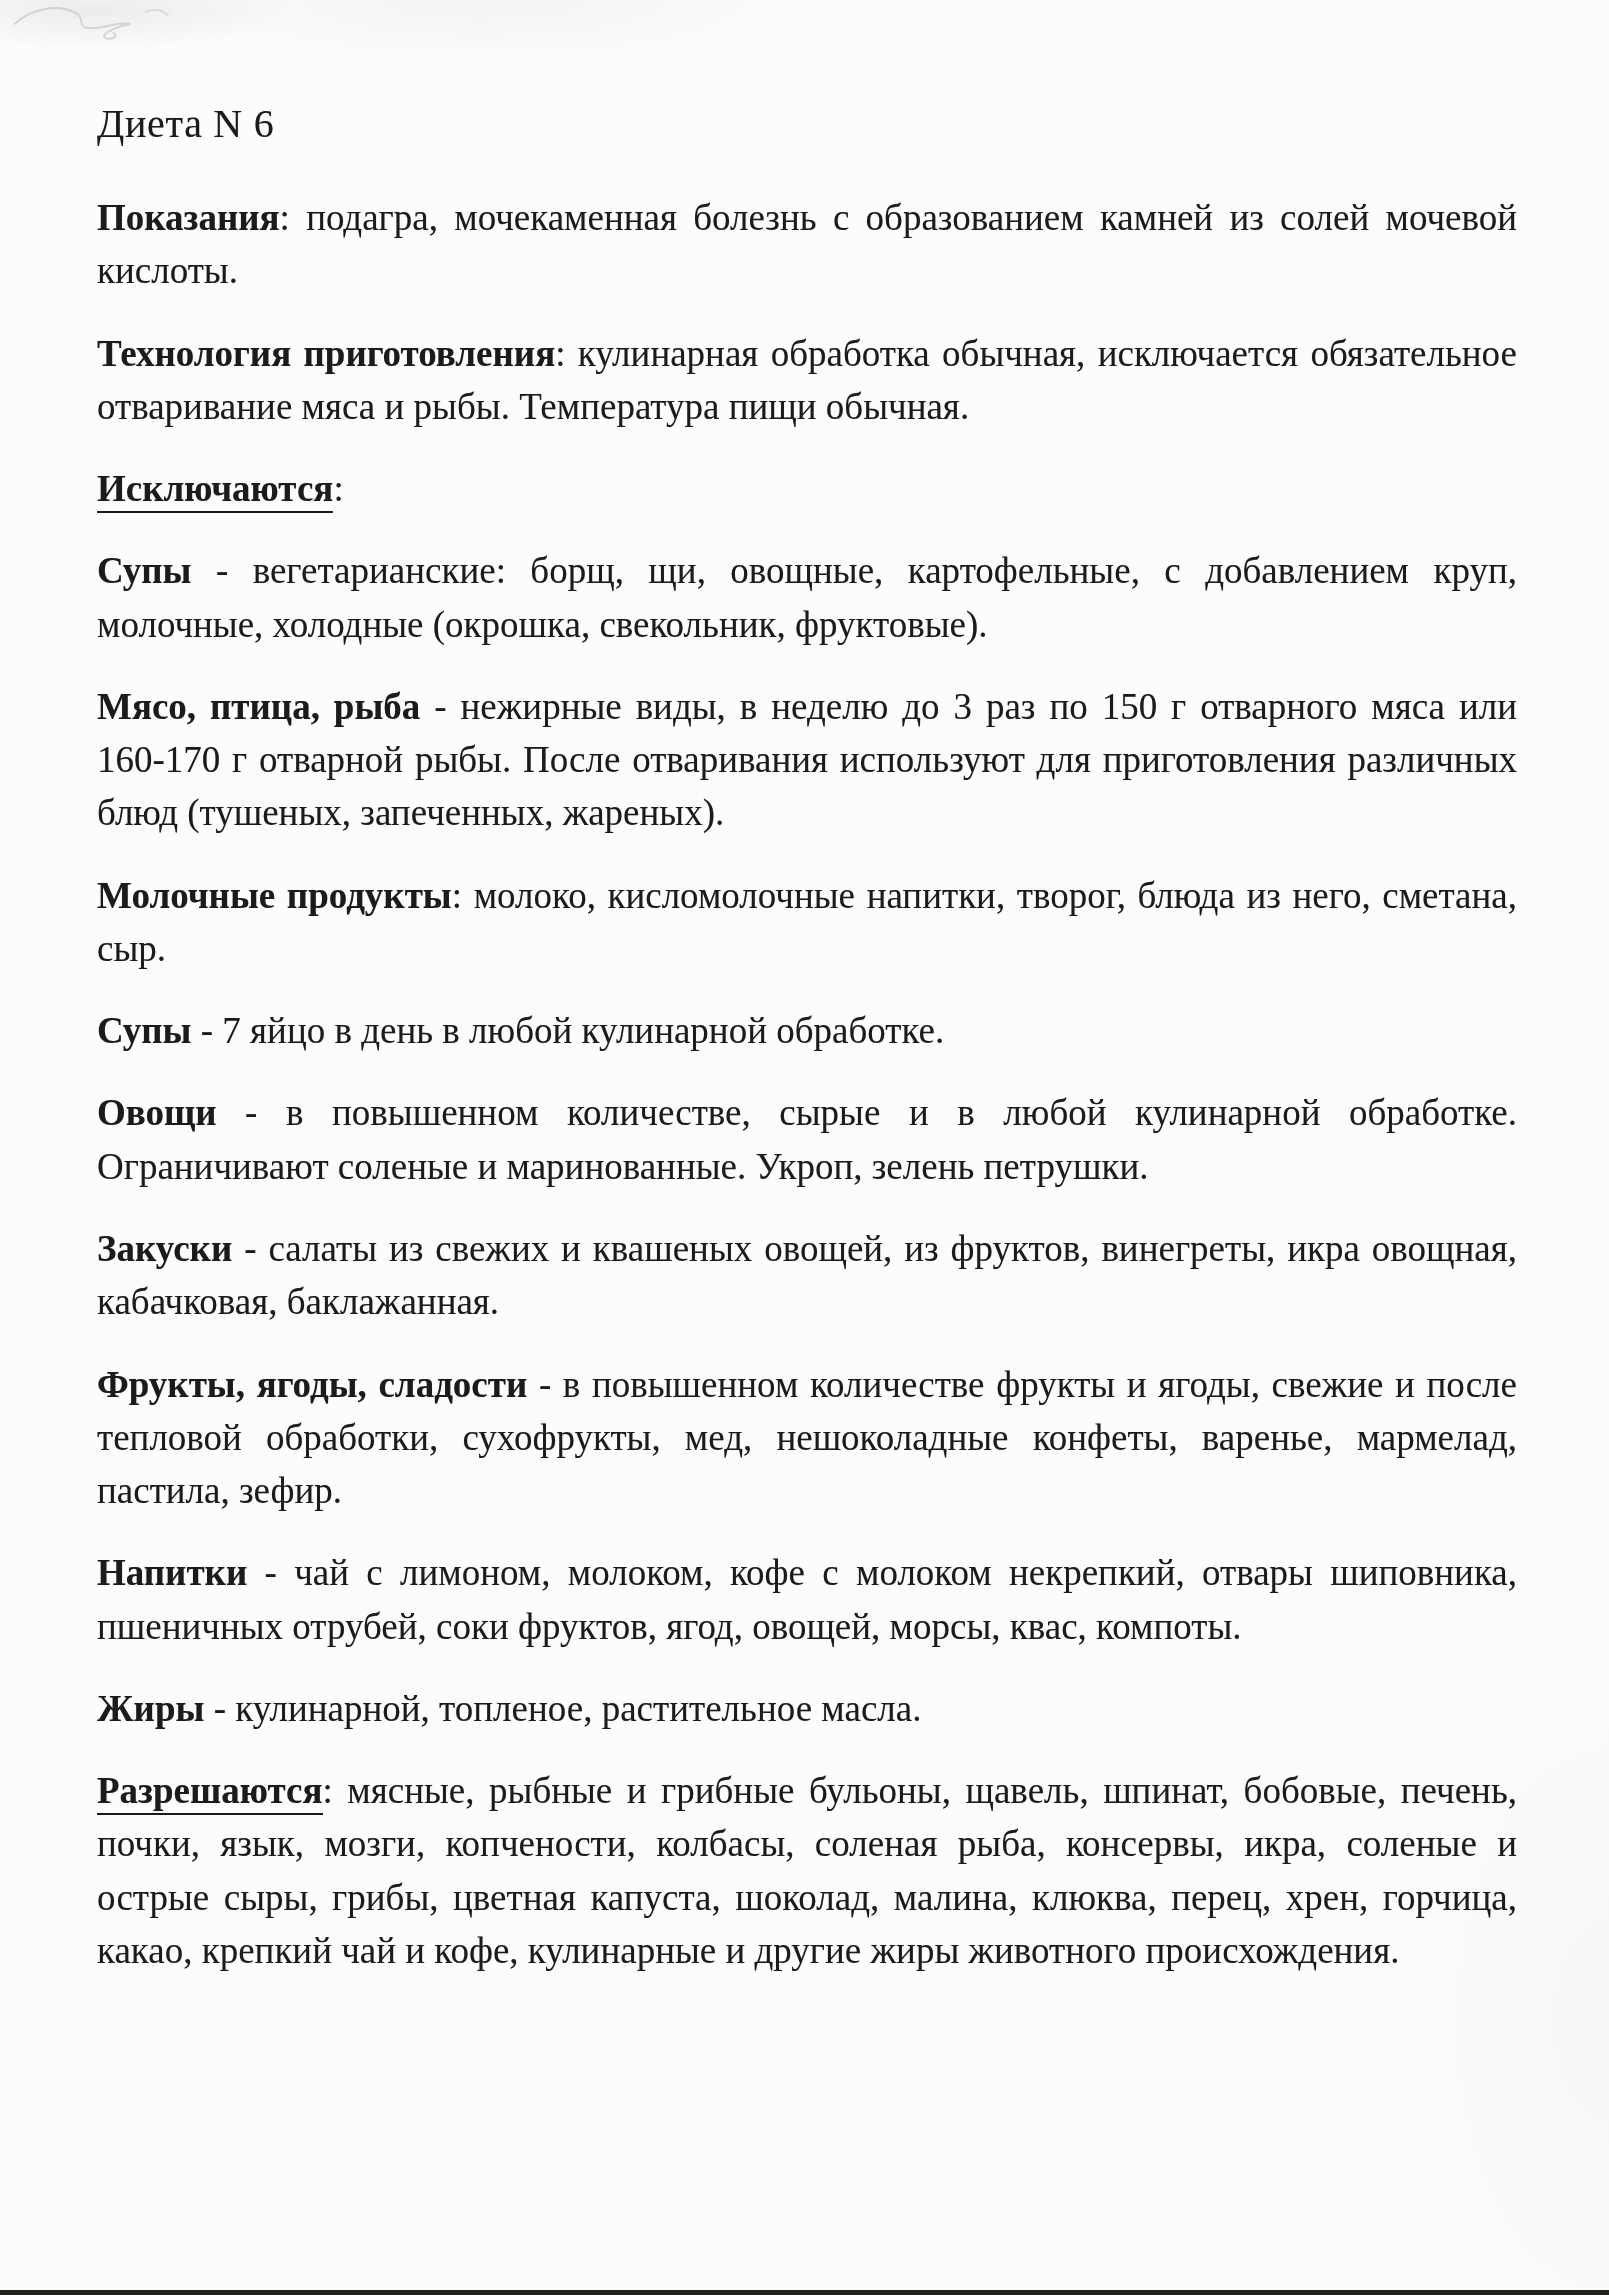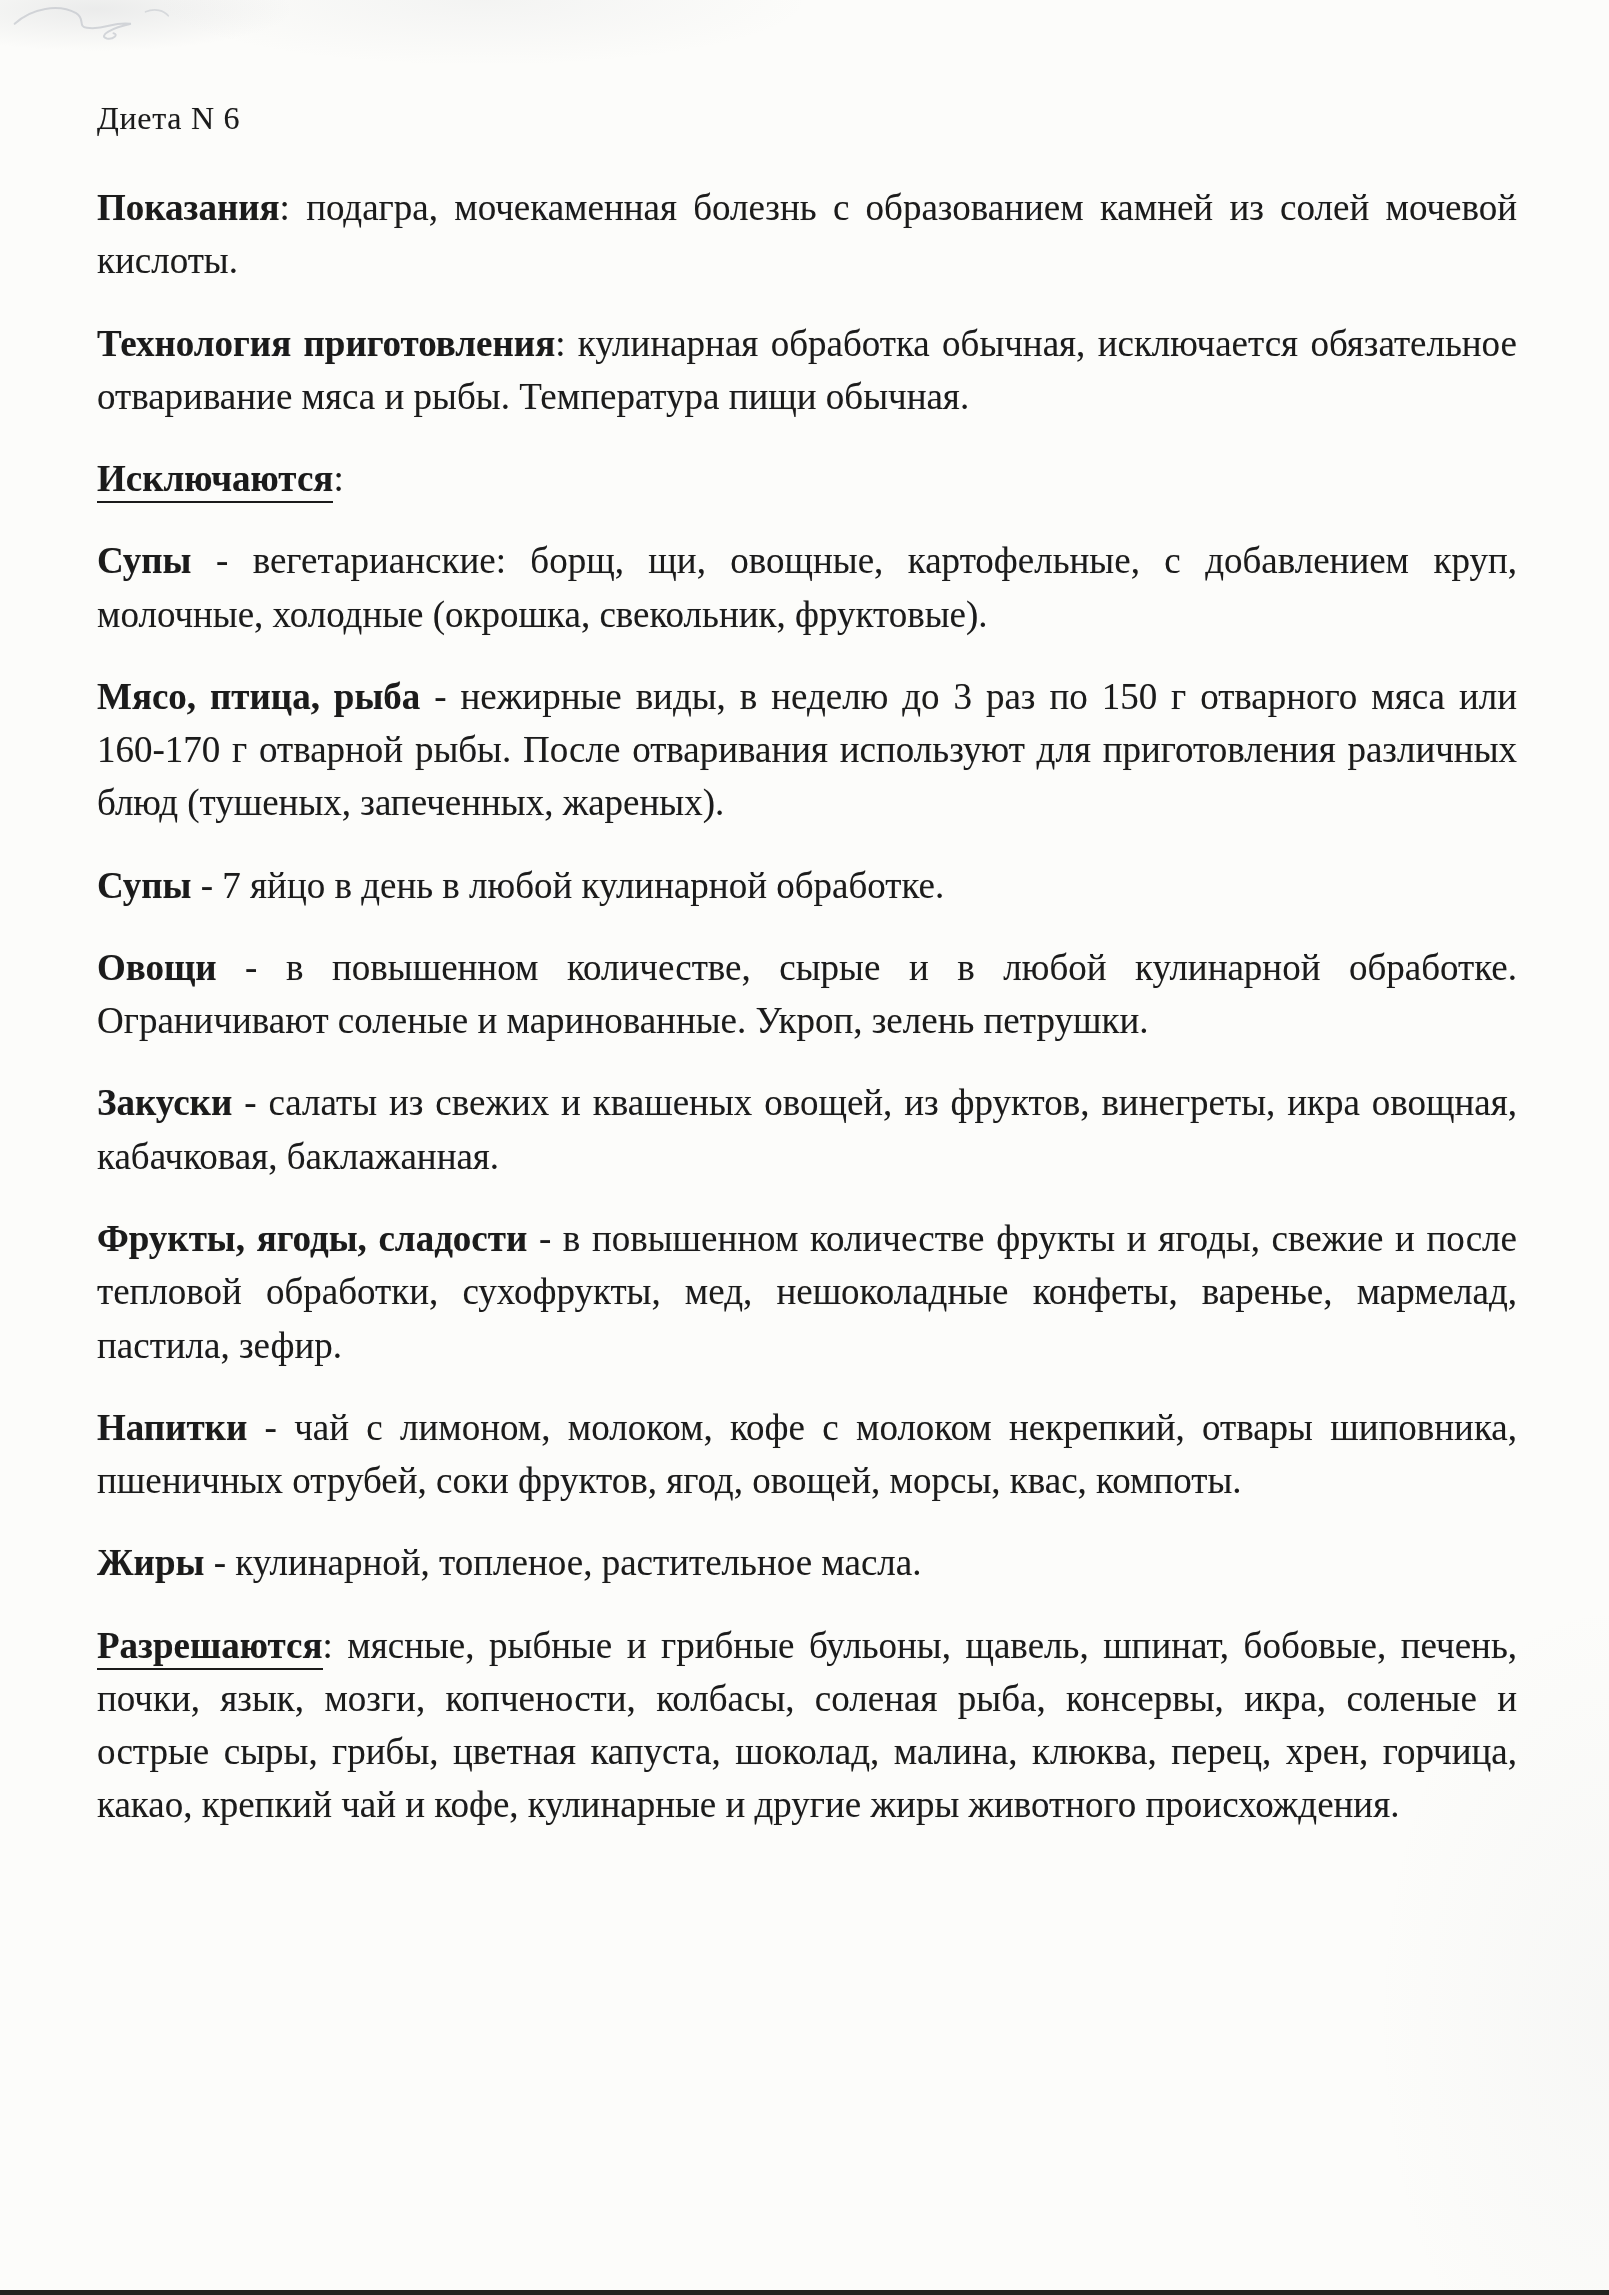--- a/index.html
+++ b/index.html
@@ -25,21 +25,21 @@
     width: 1609px;
     height: 2295px;
   }
   .content {
     position: absolute;
     top: 100px;
     left: 97px;
     width: 1420px;
   }
   h1.title {
-    font-size: 32px;
+    font-size: 40px;
     font-weight: normal;
     margin: 0 0 44px 0;
     letter-spacing: 0.7px;
     text-shadow: 0 0 0.7px rgba(20,20,20,0.35);
   }
   p.para {
     font-size: 37px;
     line-height: 1.44;
     margin: 0 0 29px 0;
     text-align: justify;
@@ -85,20 +85,21 @@
     <p class="para"><b class="label">Показания</b><span>: </span><span>подагра, мочекаменная болезнь с образованием камней из солей мочевой кислоты.</span></p>
 
     <p class="para"><b class="label">Технология приготовления</b><span>: </span><span>кулинарная обработка обычная, исключается обязательное отваривание мяса и рыбы. Температура пищи обычная.</span></p>
 
     <p class="para"><b class="label u">Исключаются</b><span>:</span><span></span></p>
 
     <p class="para"><b class="label">Супы</b><span> - </span><span>вегетарианские: борщ, щи, овощные, картофельные, с добавлением круп, молочные, холодные (окрошка, свекольник, фруктовые).</span></p>
 
     <p class="para"><b class="label">Мясо, птица, рыба</b><span> - </span><span>нежирные виды, в неделю до 3 раз по 150 г отварного мяса или 160-170 г отварной рыбы. После отваривания используют для приготовления различных блюд (тушеных, запеченных, жареных).</span></p>
 
+    <p class="para"><b class="label">Молочные продукты</b><span>: </span><span>молоко, кисломолочные напитки, творог, блюда из него, сметана, сыр.</span></p>
 
     <p class="para"><b class="label">Супы</b><span> - </span><span>7 яйцо в день в любой кулинарной обработке.</span></p>
 
 
     <p class="para"><b class="label">Овощи</b><span> - </span><span>в повышенном количестве, сырые и в любой кулинарной обработке. Ограничивают соленые и маринованные. Укроп, зелень петрушки.</span></p>
 
     <p class="para"><b class="label">Закуски</b><span> - </span><span>салаты из свежих и квашеных овощей, из фруктов, винегреты, икра овощная, кабачковая, баклажанная.</span></p>
 
     <p class="para"><b class="label">Фрукты, ягоды, сладости</b><span> - </span><span>в повышенном количестве фрукты и ягоды, свежие и после тепловой обработки, сухофрукты, мед, нешоколадные конфеты, варенье, мармелад, пастила, зефир.</span></p>
 

